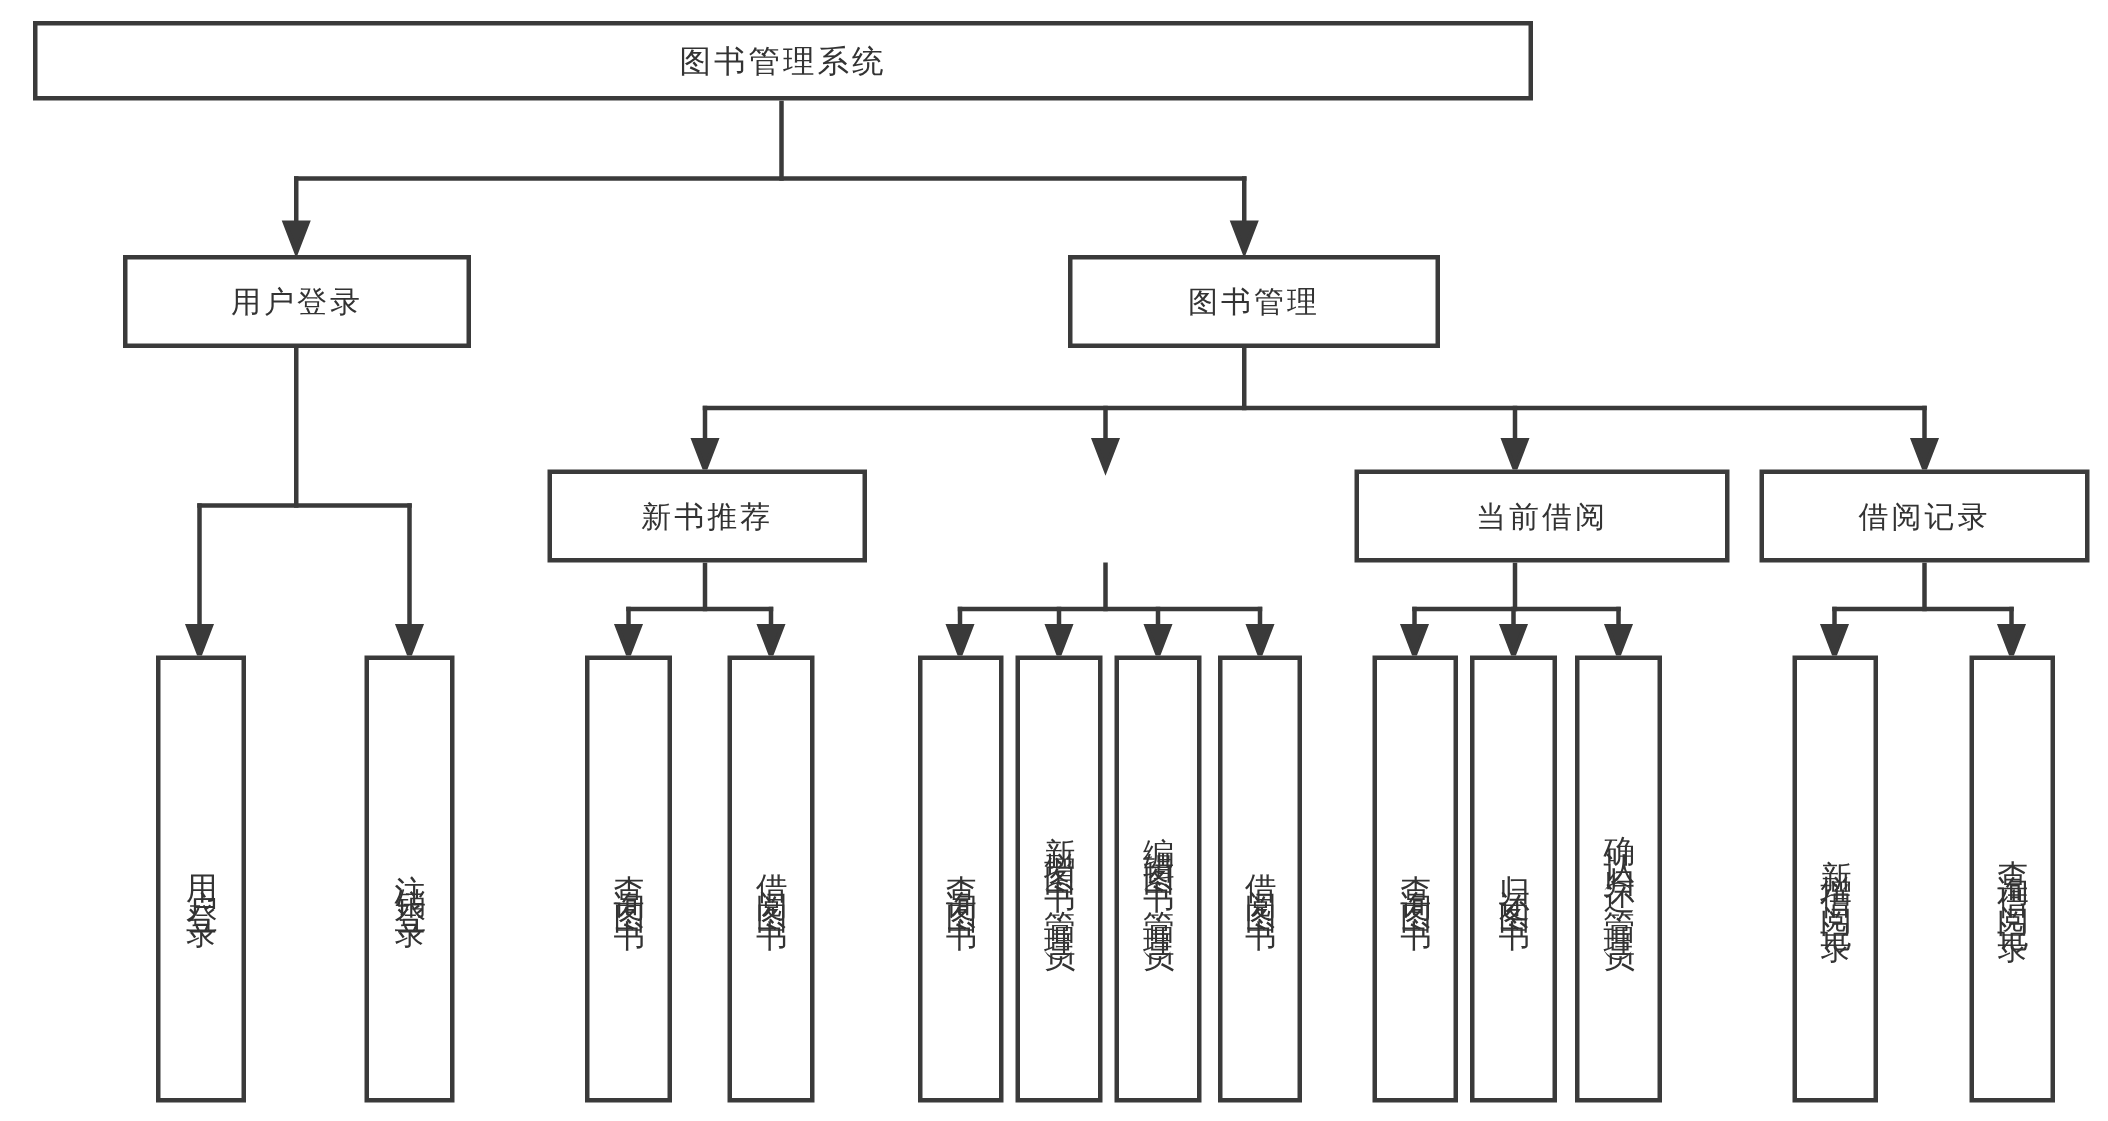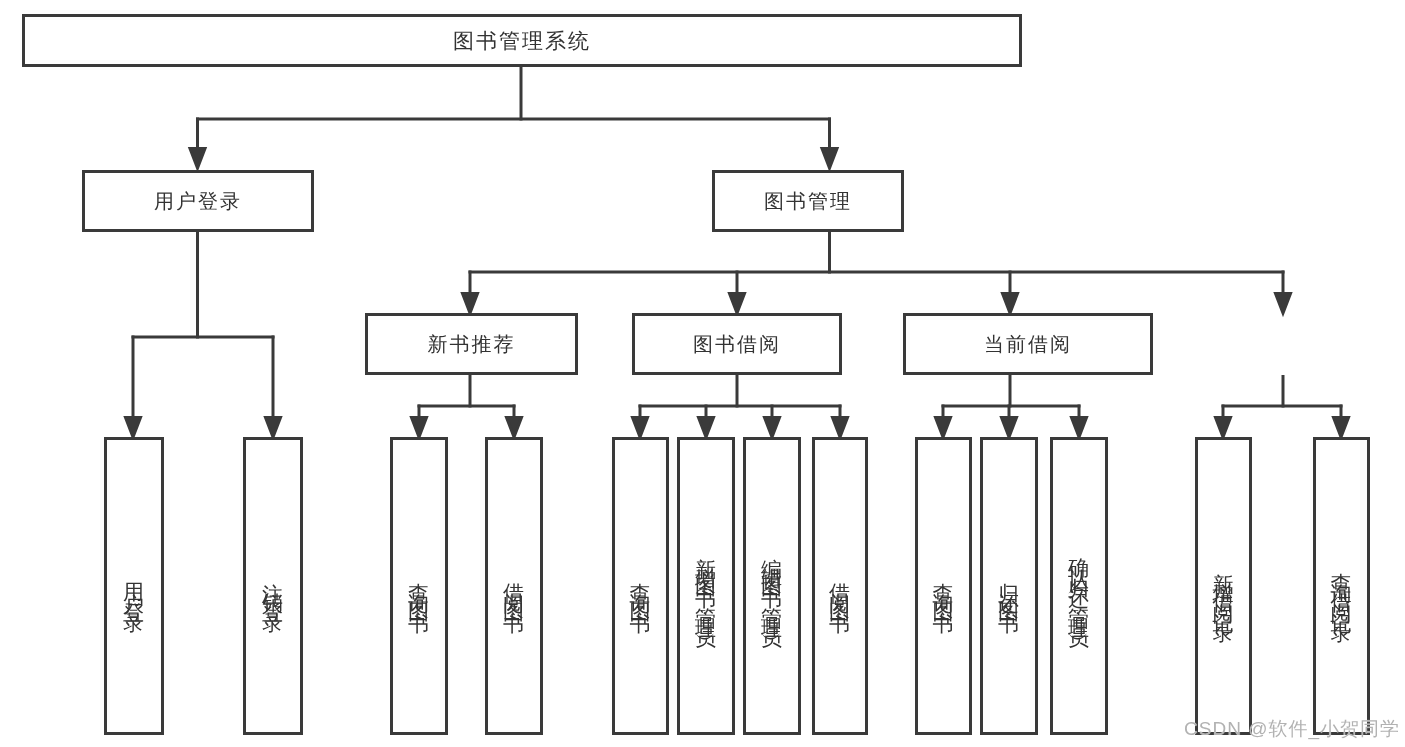--- a/index.html
+++ b/index.html
@@ -127,32 +127,32 @@
     </g>
   </svg>
 
   <div class="box root" style="left:22px;top:14px;width:1000px;height:53px">
     <span class="hlabel">图书管理系统</span>
   </div>
 
   <div class="box" style="left:82px;top:170px;width:232px;height:62px">
     <span class="hlabel">用户登录</span>
   </div>
-  <div class="box" style="left:712px;top:170px;width:192px;height:62px">
+  <div class="box" style="left:712px;top:170px;width:248px;height:62px">
     <span class="hlabel">图书管理</span>
   </div>
 
   <div class="box" style="left:365px;top:313px;width:213px;height:62px">
     <span class="hlabel">新书推荐</span>
   </div>
-  <div class="box" style="left:632px;top:313px;width:210px;height:62px">
-    <span class="hlabel">图书借阅</span>
-  </div>
   <div class="box" style="left:903px;top:313px;width:250px;height:62px">
     <span class="hlabel">当前借阅</span>
+  </div>
+  <div class="box" style="left:1173px;top:313px;width:220px;height:62px">
+    <span class="hlabel">借阅记录</span>
   </div>
 
   <div class="box vbox" style="left:104px;top:437px;width:60px;height:298px">
     <span class="vlabel">用户登录</span>
   </div>
   <div class="box vbox" style="left:243px;top:437px;width:60px;height:298px">
     <span class="vlabel">注销登录</span>
   </div>
 
   <div class="box vbox" style="left:390px;top:437px;width:58px;height:298px">
@@ -185,15 +185,14 @@
     <span class="vlabel">确认归还（管理员）</span>
   </div>
 
   <div class="box vbox" style="left:1195px;top:437px;width:57px;height:298px">
     <span class="vlabel">新增借阅记录</span>
   </div>
   <div class="box vbox" style="left:1313px;top:437px;width:57px;height:298px">
     <span class="vlabel">查询借阅记录</span>
   </div>
 
-  <div class="watermark">CSDN @软件_小贺同学</div>
 
 </div>
 
 </body></html>

